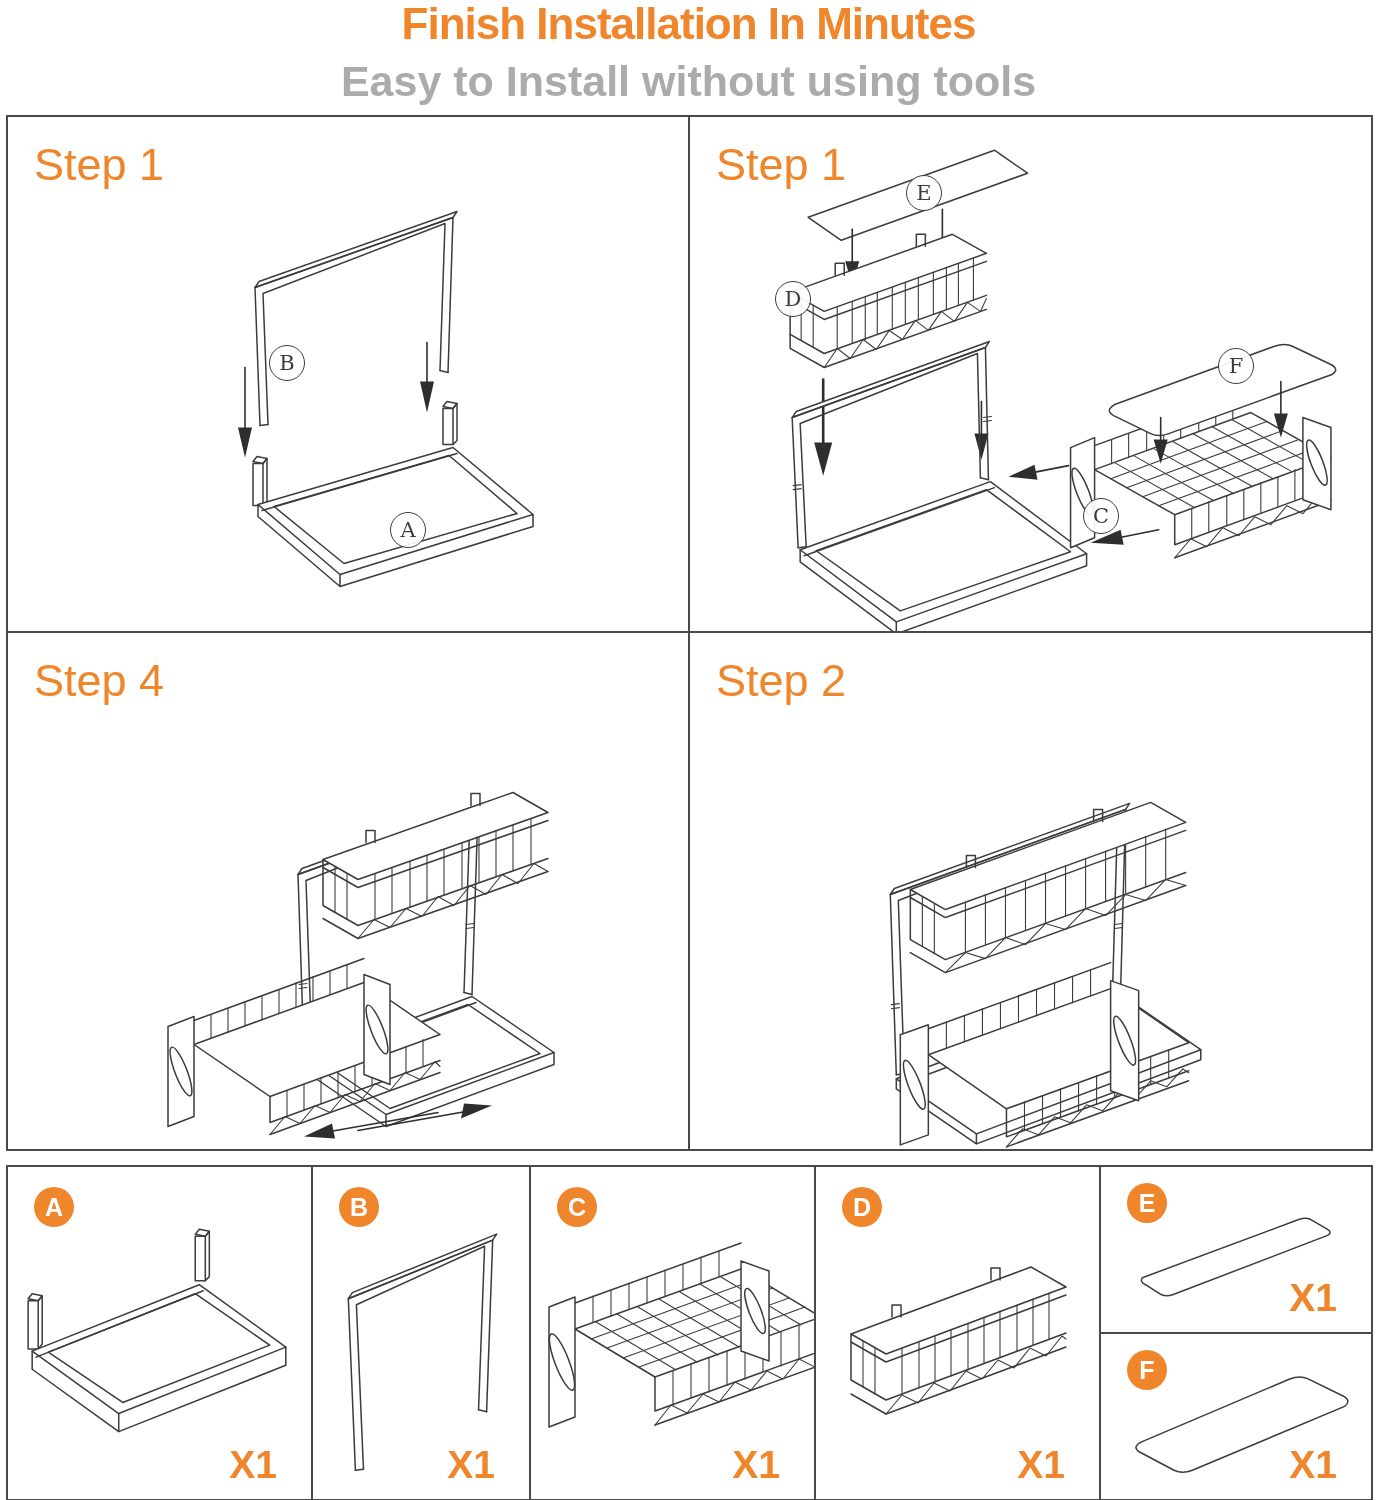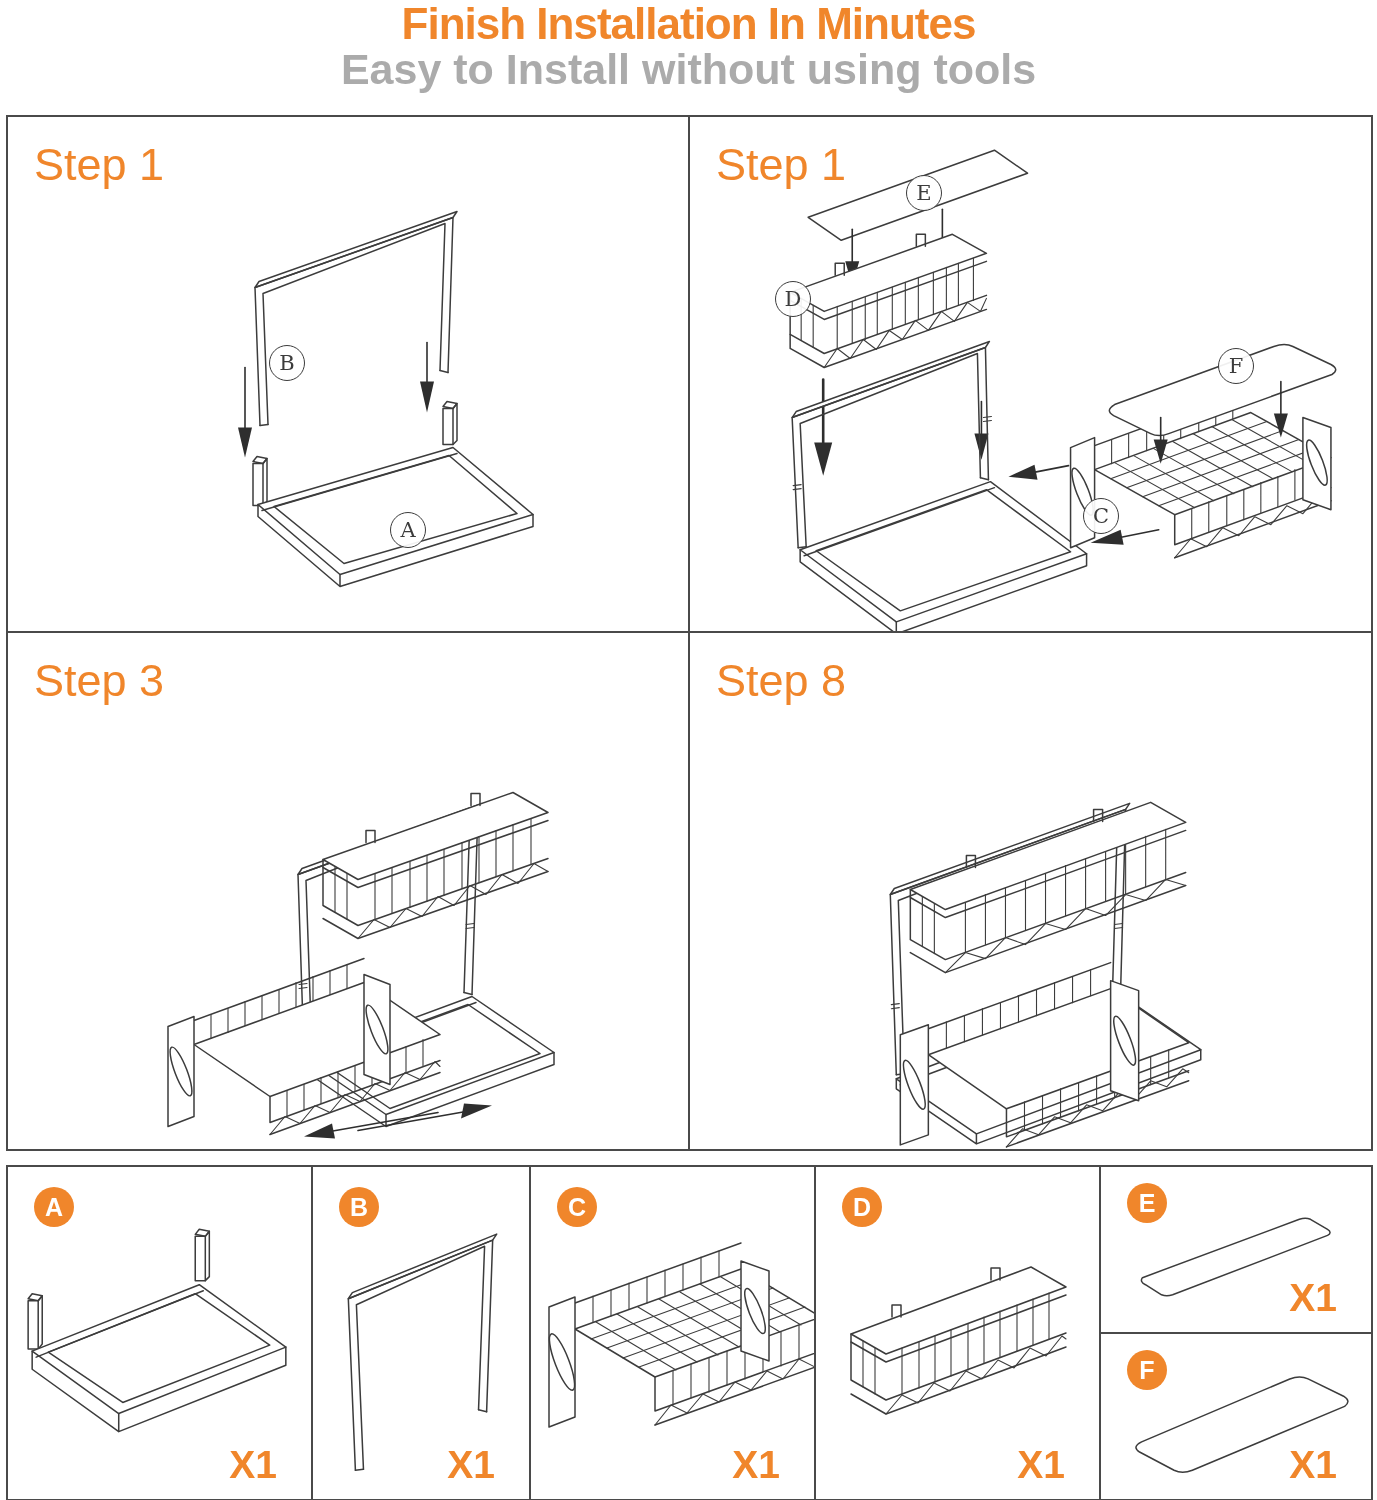--- a/index.html
+++ b/index.html
@@ -13,21 +13,21 @@
     position:relative;width:1377px;height:1500px;background:#fff;overflow:hidden;
     font-family:"Liberation Sans",sans-serif;
   }
   
   .header{position:absolute;left:0;top:0;width:100%;text-align:center;}
   .title{
     margin:2px 0 0;font-size:44px;font-weight:bold;letter-spacing:-1px;
     color:var(--accent);line-height:1.0;
   }
   .subtitle{
-    margin:2px 0 0;font-size:43px;font-weight:bold;letter-spacing:0px;
+    margin:14px 0 0;font-size:43px;font-weight:bold;letter-spacing:0px;
     color:var(--subtle);line-height:1.0;
   }
   
   .steps-grid{
     position:absolute;left:6px;top:115px;width:1363px;height:1032px;
     border:2px solid var(--border);display:grid;
     grid-template-columns:682px 1fr;grid-template-rows:516px 1fr;
   }
   .panel{position:relative;overflow:hidden;}
   .panel.b-r{border-right:2px solid var(--border);}
@@ -174,21 +174,21 @@
         <path class="as" d="M468,412 L428,420"></path>
           <path class="ah" d="M430,412 L433,427 L400,425 Z"></path>
       </svg>
       <span class="callout" style="left:216px;top:58px;">E</span>
       <span class="callout" style="left:85px;top:164px;">D</span>
       <span class="callout" style="left:528px;top:231px;">F</span>
       <span class="callout" style="left:393px;top:381px;">C</span>
     </section>
 
     <section class="panel b-r">
-      <div class="step-label">Step 3</div>
+      <div class="step-label">Step 4</div>
       <svg class="diagram" viewBox="0 0 680 513" preserveAspectRatio="xMidYMid meet">
 
         <path class="lf" d="M290,240 L294,234 L474,169 L470,175 Z"></path>
         <path class="ln" d="M296,420 L290,240 L470,175 L464,360"></path>
         <path class="ln" d="M304,419 L298,246 L462,181 L456,358"></path>
         <path class="ln" d="M296,420 L304,419 M464,360 L456,358"></path>
         <path class="th" d="M291,350 L299,349 M291,354 L299,353 M458,290 L466,289 M458,294 L466,293"></path>
 
         <path class="lf" d="M315,225 L505,158 L540,178 L350,245 Z"></path>
         <path class="ln" d="M315,233 L350,253 L540,186"></path>
@@ -217,21 +217,21 @@
         <ellipse class="ln" cx="369" cy="395" rx="6" ry="26" transform="rotate(-21 369 395)"></ellipse>
 
         <path class="as" d="M430,478 L322,497"></path>
           <path class="ah" d="M324,489 L327,504 L296,502 Z"></path>
         <path class="as" d="M350,496 L458,477"></path>
           <path class="ah" d="M456,469 L453,484 L484,471 Z"></path>
       </svg>
     </section>
 
     <section class="panel">
-      <div class="step-label">Step 8</div>
+      <div class="step-label">Step 2</div>
       <svg class="diagram" viewBox="0 0 680 513" preserveAspectRatio="xMidYMid meet">
 
         <path class="lf" d="M200,260 L204,254 L439,169 L435,175 Z"></path>
         <path class="ln" d="M206,440 L200,260 L435,175 L430,355"></path>
         <path class="ln" d="M214,439 L208,266 L427,181 L422,353"></path>
         <path class="ln" d="M206,440 L214,439 M430,355 L422,353"></path>
         <path class="th" d="M201,370 L209,369 M201,374 L209,373 M424,290 L432,289 M424,294 L432,293"></path>
 
         <path class="lf" d="M220,255 L460,168 L495,188 L255,275 Z"></path>
         <path class="ln" d="M220,263 L255,283 L495,196"></path>

